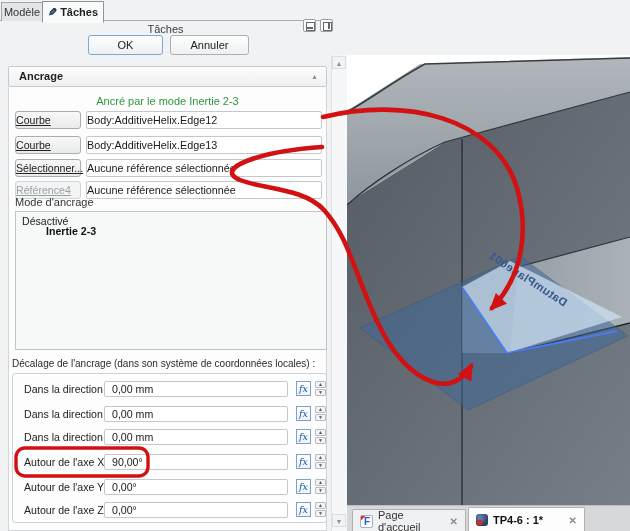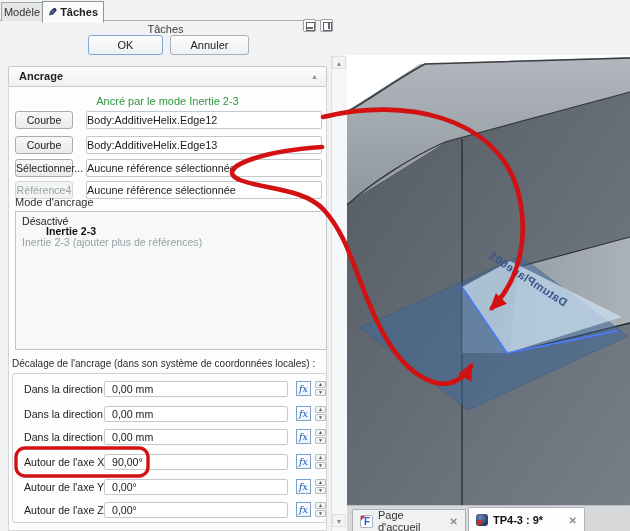--- a/index.html
+++ b/index.html
@@ -35,23 +35,23 @@
 
   .sec-header{left:8px;top:66px;width:319px;height:21px;box-sizing:border-box;
     background:linear-gradient(#fdfdfd,#eff0f1);border:1px solid #c7c9cc;border-radius:2px;
     font-size:11px;font-weight:bold;color:#222;line-height:19px;padding-left:10px;}
   .sec-collapse{position:absolute;right:8px;top:0;font-size:7px;color:#8a8f94;line-height:19px;}
   .card{left:8px;top:87px;width:319px;height:444px;background:#fdfdfd;
     border:1px solid #d3d5d7;border-top:none;box-sizing:border-box;}
 
   .status{left:8px;top:95px;width:319px;text-align:center;font-size:11px;color:#2e9640;}
 
-  .refbtn{left:15px;width:58px;height:18px;background:linear-gradient(#f8f8f8,#e9eaeb);
+  .refbtn{left:15px;width:66px;height:18px;background:linear-gradient(#f8f8f8,#e9eaeb);
     border:1px solid #a8adb2;border-radius:3px;font-size:10.6px;color:#222;
-    text-align:center;line-height:16px;box-sizing:border-box;}
+    text-align:left;line-height:16px;box-sizing:border-box;text-decoration:underline;}
   .refbtn.disabled{background:#f3f4f4;color:#9aa1a8;border-color:#d2d5d8;}
   .reffield{left:86px;width:236px;height:18px;background:#fff;border:1px solid #c3c8cd;
     border-radius:2px;font-size:10.8px;color:#1a1a1a;line-height:16px;padding-left:0;
     box-sizing:border-box;white-space:nowrap;overflow:hidden;}
 
   .mode-label{left:15px;top:196px;font-size:11px;color:#333;}
   .listbox{left:15px;top:211px;width:312px;height:139px;background:#f7f8f8;
     border:1px solid #c2c5c8;box-sizing:border-box;padding:4px 0 0 6px;}
   .listbox .opt{font-size:10.6px;line-height:10.4px;color:#222;}
   .listbox .opt.selected{font-weight:bold;color:#111;padding-left:24px;}
@@ -144,21 +144,20 @@
 <div class="abs reffield" style="top:136px;">Body:AdditiveHelix.Edge13</div>
 <div class="abs refbtn" style="top:159px;">Sélectionner...</div>
 <div class="abs reffield" style="top:159px;">Aucune référence sélectionnée</div>
 <div class="abs refbtn disabled" style="top:181px;">Référence4</div>
 <div class="abs reffield" style="top:181px;">Aucune référence sélectionnée</div>
 
 <div class="abs mode-label">Mode d'ancrage</div>
 <div class="abs listbox">
   <div class="opt">Désactivé</div>
   <div class="opt selected">Inertie 2-3</div>
-  <div class="opt dim">Inertie 2-3 (ajouter plus de références)</div>
 </div>
 
 <div class="abs offset-label">Décalage de l'ancrage (dans son système de coordonnées locales) :</div>
 <div class="abs groupbox"></div>
 
 <div class="abs orow-label" style="top:383px;">Dans la direction X</div>
 <div class="abs orow-field" style="top:381px;">0,00 mm</div>
 <div class="abs fxbtn" style="top:381px;">fx</div>
 <div class="abs spin" style="top:381px;">
     <div class="sb up">▲</div>
@@ -253,21 +252,21 @@
         <span class="flag"></span>
         <span class="f">F</span>
       </span>
     <span>Page d'accueil</span>
     <span class="dclose">✕</span>
   </div>
   <div class="dtab t2">
     <span class="doc-ico">
         <span class="red"></span>
       </span>
-    <span>TP4-3 : 9*</span>
+    <span>TP4-6 : 1*</span>
     <span class="dclose">✕</span>
   </div>
 </div>
 
 <svg class="abs overlay" width="630" height="531" viewBox="0 0 630 531">
   <defs>
     <marker id="ah" viewBox="0 0 6 6" refX="4.6" refY="3" markerWidth="4.2" markerHeight="4.2" orient="auto">
       <path d="M0.4,0.6 L5.8,3 L0.4,5.4 Z" fill="#d21212"></path>
     </marker>
   </defs>

